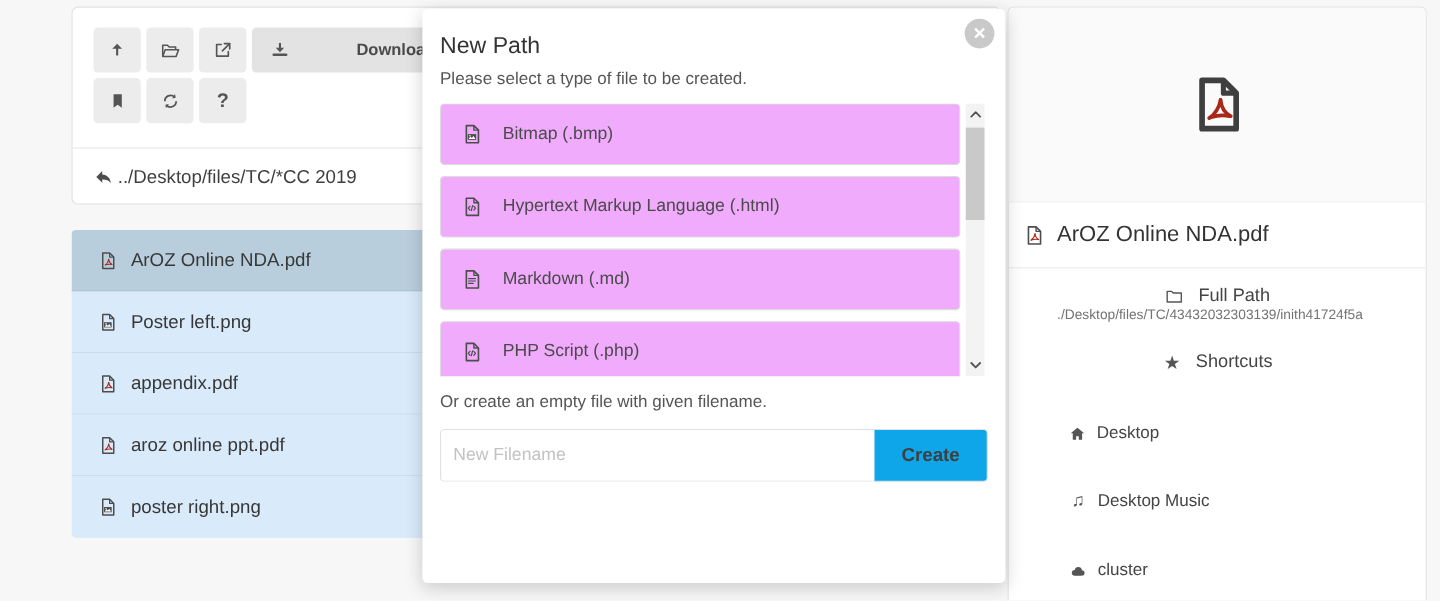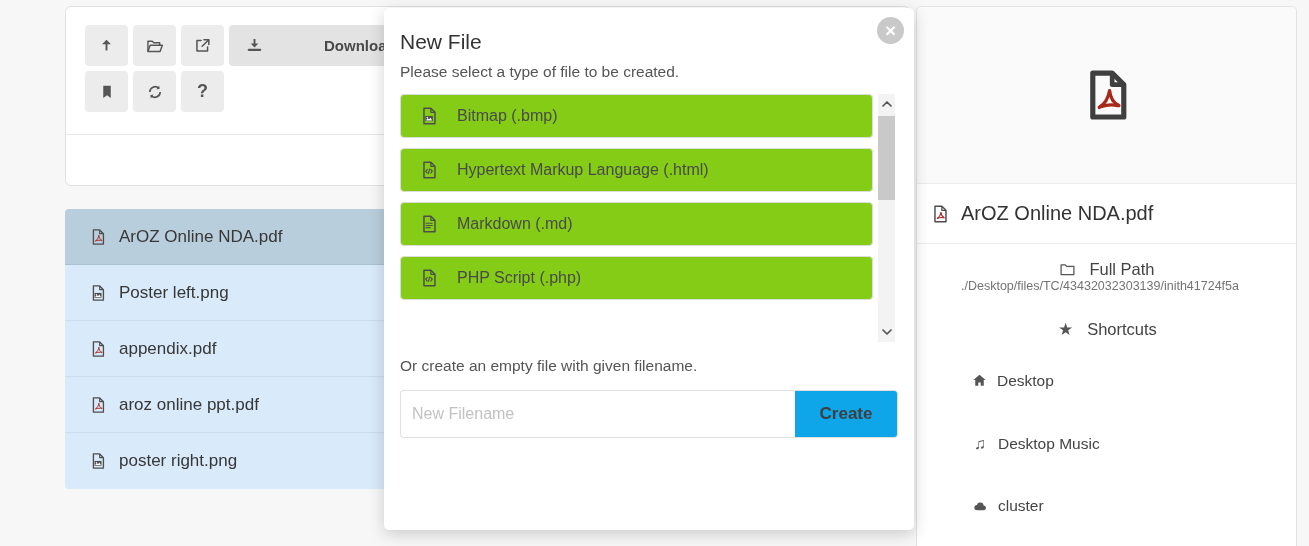--- a/index.html
+++ b/index.html
@@ -33,22 +33,22 @@
   .modal{position:absolute;left:384px;top:8px;width:530px;height:522px;background:#fff;border-radius:5px;
     box-shadow:0 4px 16px rgba(0,0,0,0.18);box-sizing:border-box;padding:16px;z-index:10;}
   .modal-title{font-size:21px;color:#333;margin-top:6px;}
   .modal-subtitle{font-size:15.5px;color:#555;margin-top:9px;}
   .modal-close{position:absolute;top:9px;right:10px;width:27px;height:27px;border-radius:50%;
     background:#c9c9c9;display:flex;align-items:center;justify-content:center;cursor:pointer;}
   .modal-close span{color:#fff;font-size:19px;font-weight:bold;line-height:1;}
 
   .type-scroll{position:relative;margin-top:13px;height:248px;overflow:hidden;}
   .type-list{margin-right:25px;}
-  .type-item{height:44px;border:1px solid #dcdcdc;border-radius:4px;margin-bottom:10px;
-    display:flex;align-items:center;padding-left:17px;box-sizing:border-box;background:#84cc16;cursor:pointer;}
+  .type-item{height:56px;border:1px solid #dcdcdc;border-radius:4px;margin-bottom:10px;
+    display:flex;align-items:center;padding-left:17px;box-sizing:border-box;background:#f0abfc;cursor:pointer;}
   .type-item .tlabel{font-size:16px;color:#4a4a4a;margin-left:17px;}
 
   .v-scrollbar{position:absolute;right:3px;top:0;bottom:0;width:17px;background:#f3f3f3;}
   .sb-arrow{position:absolute;left:0;width:17px;height:16px;display:flex;align-items:center;justify-content:center;cursor:pointer;}
   .sb-arrow.up{top:2px;}
   .sb-arrow.down{bottom:2px;}
   .sb-thumb{position:absolute;left:0;top:22px;width:17px;height:84px;background:#c9c9c9;cursor:pointer;}
 
   .or-text{font-size:15.5px;color:#555;margin-top:15px;}
   .input-group{margin-top:15px;display:flex;height:48px;}
@@ -64,21 +64,21 @@
   .icon-area{height:176px;background:#fafafa;border-bottom:1px solid #ececec;border-radius:5px 5px 0 0;
     display:flex;align-items:center;justify-content:center;}
   .panel-title{height:60px;border-bottom:1px solid #ececec;display:flex;align-items:center;padding:0 12px;box-sizing:border-box;}
   .panel-title .ptext{font-size:20px;color:#333;margin-left:10px;}
   .props{padding:16px 10px;}
   .prop-head{display:flex;align-items:center;justify-content:center;}
   .prop-head .plabel{font-size:16.5px;color:#444;margin-left:12px;}
   .prop-head .glyph-icon{font-size:17px;color:#555;width:19px;text-align:center;}
   .path-value{margin-left:34px;margin-top:0;margin-bottom:26px;font-size:12.5px;color:#737373;}
   .shortcut-list{margin-left:44px;margin-top:9px;}
-  .shortcut-item{display:flex;align-items:flex-start;height:30.5px;cursor:pointer;margin-top:32px;}
+  .shortcut-item{display:flex;align-items:flex-end;height:30.5px;cursor:pointer;margin-top:32px;}
   .shortcut-item .slabel{font-size:15.5px;color:#444;margin-left:9px;}
   .shortcut-item .glyph-icon{font-size:16px;color:#555;width:18px;text-align:center;}
 </style>
 </head>
 <body>
 
 <svg width="0" height="0" style="position:absolute" aria-hidden="true">
   <defs>
     <symbol id="i-file-pdf" viewBox="0 0 24 24">
       <path d="M6.5 3.5h7.5l4.5 4.5v12.5h-12z" fill="none" stroke="#4d4d4d" stroke-width="1.6" stroke-linejoin="round"></path>
@@ -215,20 +215,26 @@
           <svg width="18" height="18">
               <use href="#i-refresh" xlink:href="#i-refresh"></use>
             </svg>
         </div>
         <div class="tb-btn">
           <span class="glyph">?</span>
         </div>
       </div>
     </div>
     <div class="card-divider"></div>
+    <div class="breadcrumb">
+      <svg width="19" height="19">
+          <use href="#i-reply" xlink:href="#i-reply"></use>
+        </svg>
+      <span class="breadcrumb-text">../Desktop/files/TC/*CC 2019</span>
+    </div>
   </div>
 
   <div class="file-list">
     <div class="file-row selected">
       <svg width="20" height="20">
           <use href="#i-file-pdf" xlink:href="#i-file-pdf"></use>
         </svg>
       <span class="fname">ArOZ Online NDA.pdf</span>
     </div>
     <div class="file-row light">
@@ -254,21 +260,21 @@
           <use href="#i-file-image" xlink:href="#i-file-image"></use>
         </svg>
       <span class="fname">poster right.png</span>
     </div>
   </div>
 
   <div class="modal">
     <div class="modal-close">
       <span>×</span>
     </div>
-    <div class="modal-title">New File</div>
+    <div class="modal-title">New Path</div>
     <div class="modal-subtitle">Please select a type of file to be created.</div>
 
     <div class="type-scroll">
       <div class="type-list">
         <div class="type-item">
           <svg width="22" height="22">
               <use href="#i-file-image" xlink:href="#i-file-image"></use>
             </svg>
           <span class="tlabel">Bitmap (.bmp)</span>
         </div>

